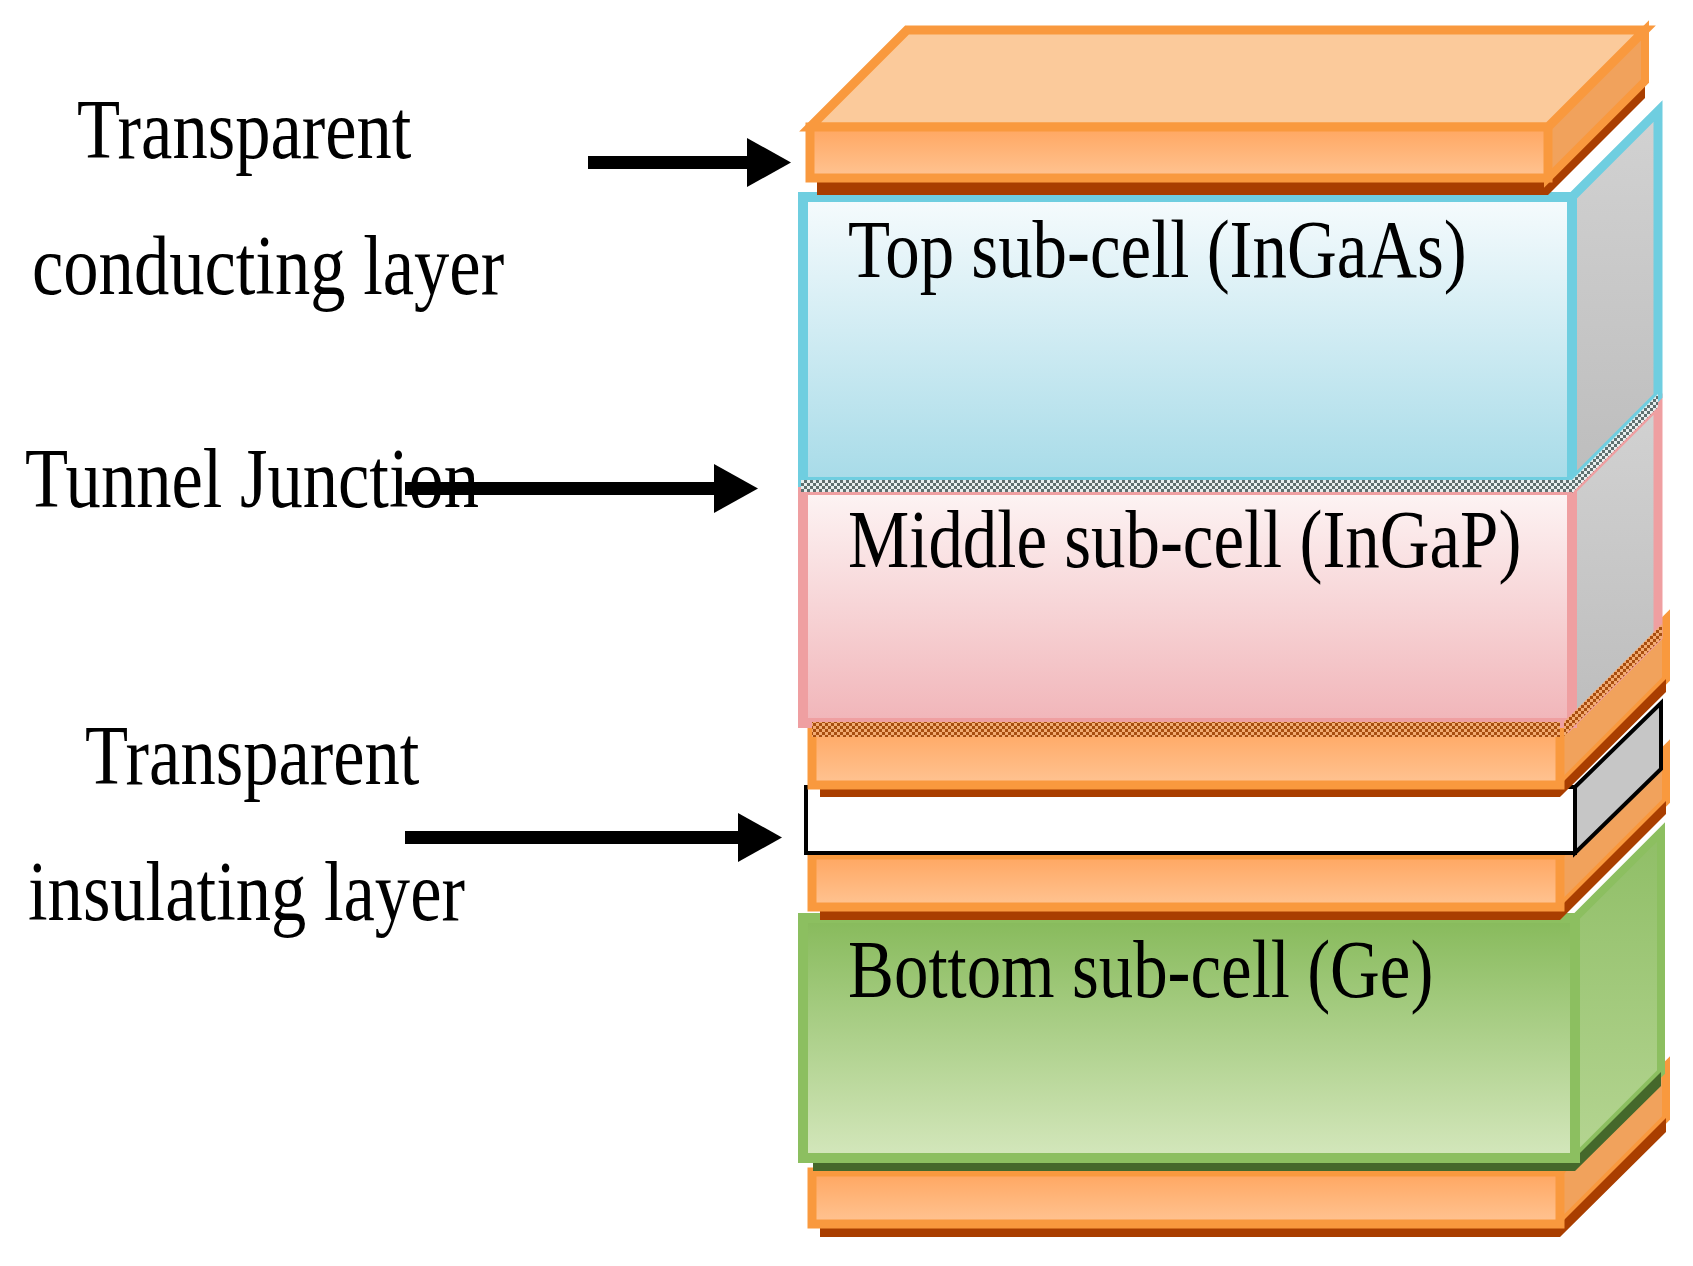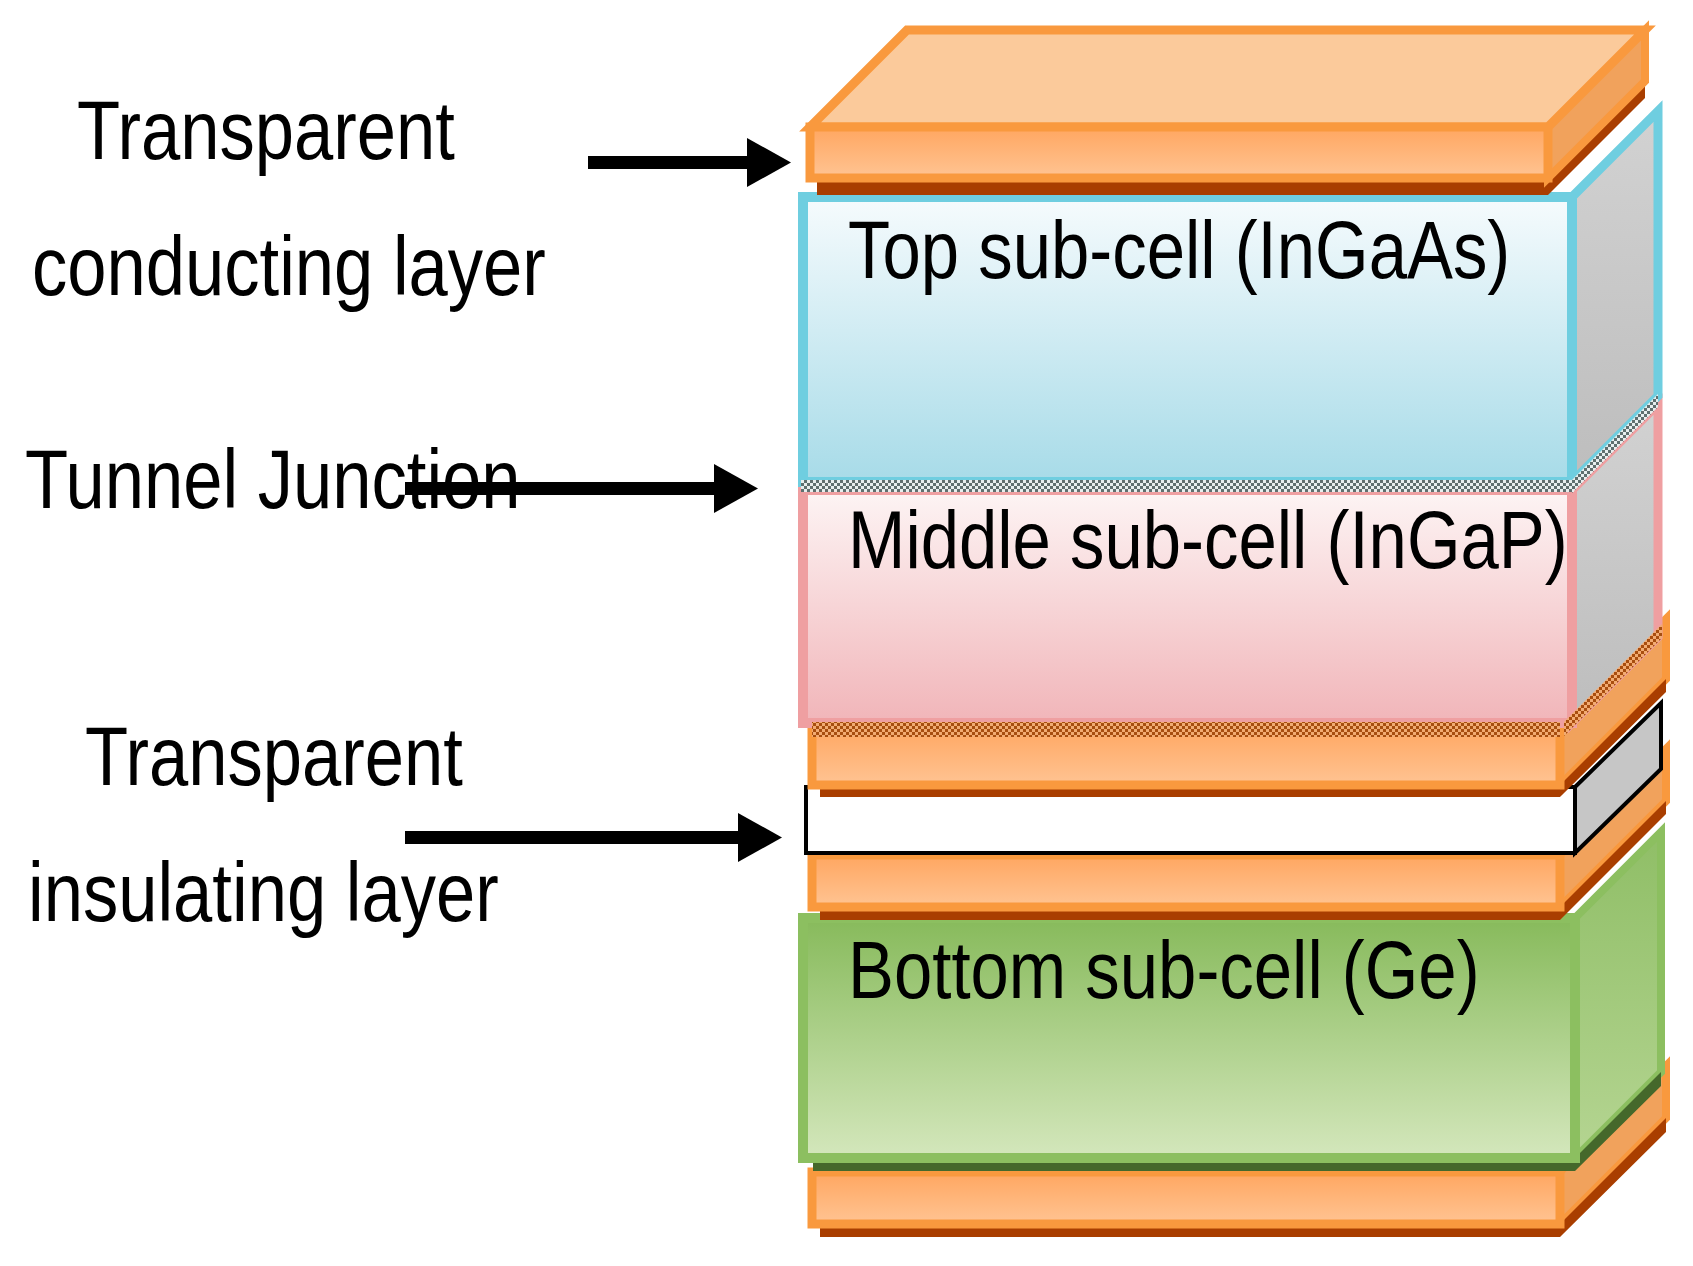--- a/index.html
+++ b/index.html
@@ -1,21 +1,21 @@
 <!DOCTYPE html>
 <html><head>
 <meta charset="utf-8">
 <style>
   html,body{margin:0;padding:0;background:#ffffff;}
   #canvas{
     position:relative;
     width:1693px;height:1266px;
     background:#ffffff;
     overflow:hidden;
-    font-family:Liberation Sans, sans-serif;
+    font-family:Liberation Serif, serif;
   }
   #stack-svg{position:absolute;left:0;top:0;}
   .lbl{
     position:absolute;
     color:#000;
     line-height:1;
     white-space:nowrap;
     transform:scaleX(0.84);
     transform-origin:left top;
   }

